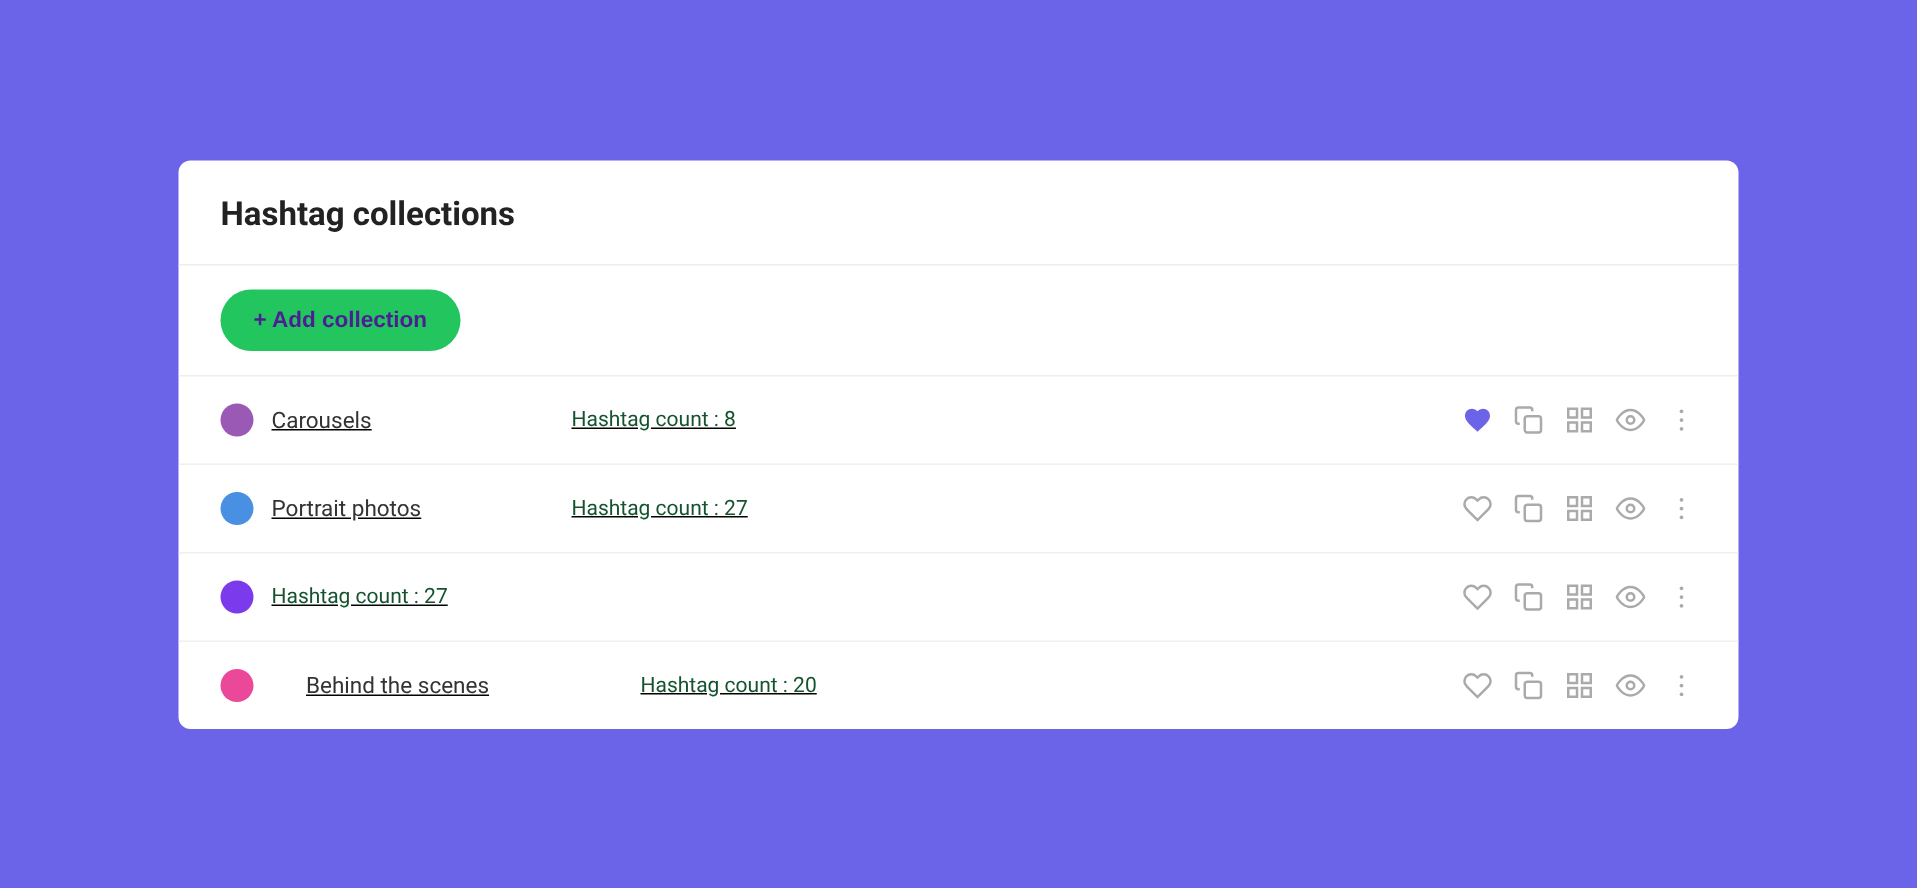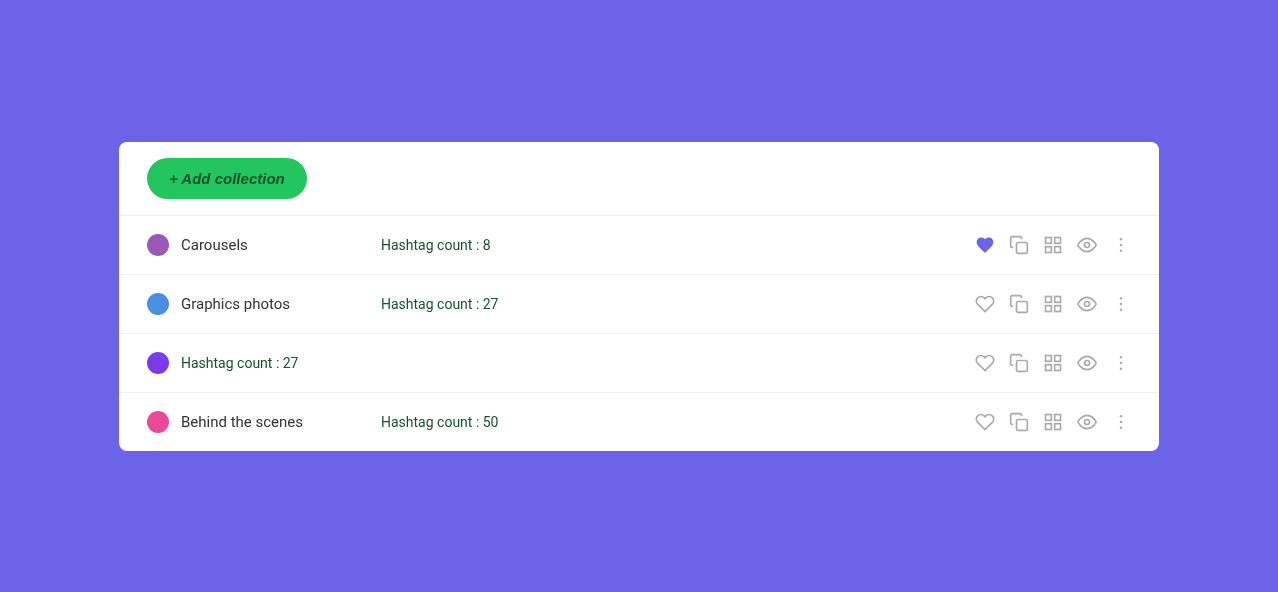--- a/index.html
+++ b/index.html
@@ -27,40 +27,40 @@
       font-size: 22px;
       font-weight: 700;
       color: #222;
     }
     .card-toolbar {
       padding: 16px 28px;
       border-bottom: 1px solid #eee;
     }
     .add-btn {
       background: #22C55E;
-      color: #14532d;
+      color: #4c1d95;
       border: none;
       border-radius: 50px;
       padding: 12px 22px;
       font-size: 15px;
       font-weight: 600;
       cursor: pointer;
       display: flex;
       align-items: center;
       gap: 8px;
-      font-style: italic;
     }
     .collections-list {}
     .collection-row {
       display: flex;
       align-items: center;
       padding: 18px 28px;
       border-bottom: 1px solid #f0f0f0;
-    }
-    .collection-row:last-child { border-bottom: none; }
+      text-decoration: underline;
+    }
+    .collection-row:last-child { border-bottom: none; gap: 23px; }
     .dot {
       width: 22px;
       height: 22px;
       border-radius: 50%;
       flex-shrink: 0;
       margin-right: 12px;
     }
     .collection-name {
       font-size: 15px;
       color: #333;
@@ -87,20 +87,23 @@
     .action-icon.heart-filled { color: #6B63E8; }
     .icon-svg {
       width: 20px;
       height: 20px;
     }
   </style>
 </head>
 <body>
 
 <div class="card">
+  <div class="card-header">
+    <h1 class="card-title">Hashtag collections</h1>
+  </div>
   <div class="card-toolbar">
     <button class="add-btn">+ Add collection</button>
   </div>
   <div class="collections-list" id="collections-list">
       <div class="collection-row">
     <div class="dot" style="background:#9B59B6"></div>
     <div class="collection-name">Carousels</div>
     <div class="hashtag-count">Hashtag count : 8</div>
     <div class="row-actions">
       <span class="action-icon heart-filled">
@@ -132,21 +135,21 @@
             <svg class="icon-svg" viewBox="0 0 24 24" fill="#aaa" xmlns="http://www.w3.org/2000/svg">
               <circle cx="12" cy="5" r="1.5"></circle>
               <circle cx="12" cy="12" r="1.5"></circle>
               <circle cx="12" cy="19" r="1.5"></circle>
             </svg>
           </span>
     </div>
   </div>
       <div class="collection-row">
     <div class="dot" style="background:#4A90E2"></div>
-    <div class="collection-name">Graphics photos</div>
+    <div class="collection-name">Portrait photos</div>
     <div class="hashtag-count">Hashtag count : 27</div>
     <div class="row-actions">
       <span class="action-icon ">
             <svg class="icon-svg" viewBox="0 0 24 24" fill="none" stroke="#aaa" stroke-width="2" xmlns="http://www.w3.org/2000/svg">
               <path d="M20.84 4.61a5.5 5.5 0 0 0-7.78 0L12 5.67l-1.06-1.06a5.5 5.5 0 0 0-7.78 7.78l1.06 1.06L12 21.23l7.78-7.78 1.06-1.06a5.5 5.5 0 0 0 0-7.78z"></path>
             </svg>
           </span>
       <span class="action-icon">
             <svg class="icon-svg" viewBox="0 0 24 24" fill="none" stroke="#aaa" stroke-width="2" xmlns="http://www.w3.org/2000/svg">
               <rect x="9" y="9" width="13" height="13" rx="2" ry="2"></rect>
@@ -210,21 +213,21 @@
               <circle cx="12" cy="5" r="1.5"></circle>
               <circle cx="12" cy="12" r="1.5"></circle>
               <circle cx="12" cy="19" r="1.5"></circle>
             </svg>
           </span>
     </div>
   </div>
       <div class="collection-row">
     <div class="dot" style="background:#EC4899"></div>
     <div class="collection-name">Behind the scenes</div>
-    <div class="hashtag-count">Hashtag count : 50</div>
+    <div class="hashtag-count">Hashtag count : 20</div>
     <div class="row-actions">
       <span class="action-icon ">
             <svg class="icon-svg" viewBox="0 0 24 24" fill="none" stroke="#aaa" stroke-width="2" xmlns="http://www.w3.org/2000/svg">
               <path d="M20.84 4.61a5.5 5.5 0 0 0-7.78 0L12 5.67l-1.06-1.06a5.5 5.5 0 0 0-7.78 7.78l1.06 1.06L12 21.23l7.78-7.78 1.06-1.06a5.5 5.5 0 0 0 0-7.78z"></path>
             </svg>
           </span>
       <span class="action-icon">
             <svg class="icon-svg" viewBox="0 0 24 24" fill="none" stroke="#aaa" stroke-width="2" xmlns="http://www.w3.org/2000/svg">
               <rect x="9" y="9" width="13" height="13" rx="2" ry="2"></rect>
               <path d="M5 15H4a2 2 0 0 1-2-2V4a2 2 0 0 1 2-2h9a2 2 0 0 1 2 2v1"></path>

